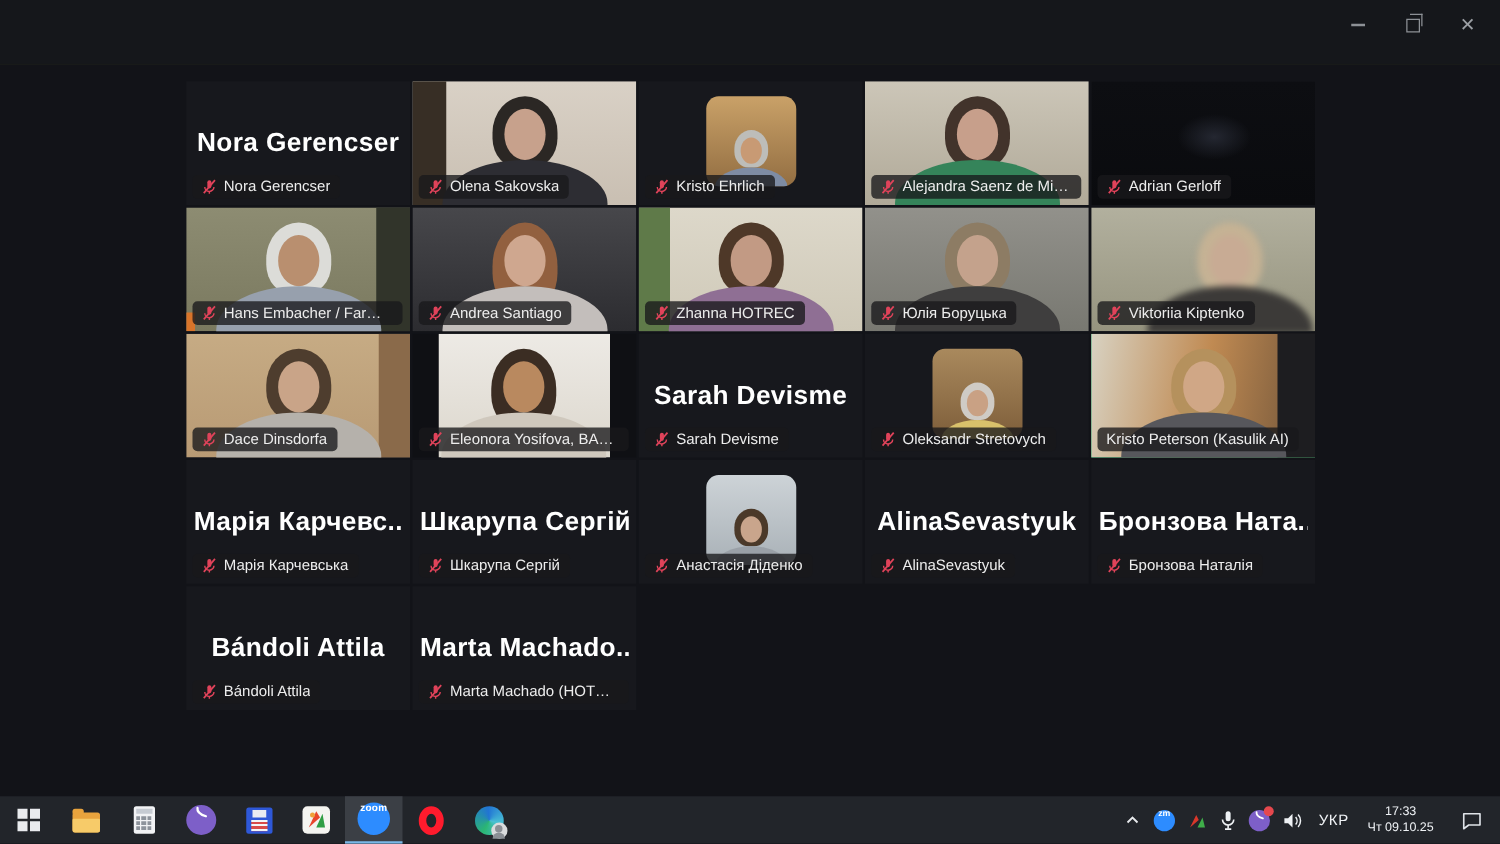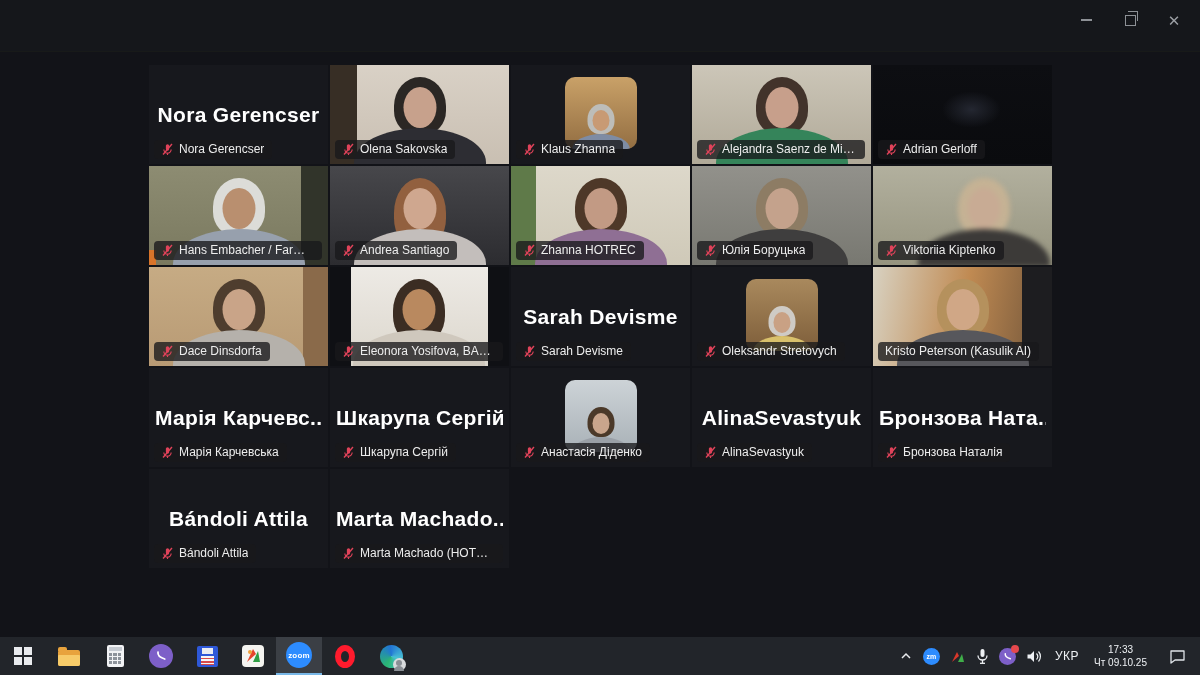--- a/index.html
+++ b/index.html
@@ -59,21 +59,21 @@
   
   .startgrid{display:grid;grid-template-columns:8px 8px;grid-auto-rows:8px;gap:1.5px}
   .startgrid i{background:#e9ebee}
   .folder{position:relative;width:22px;height:16px;background:#e8a33d;border-radius:2px;margin-top:3px}
   .folder:before{content:"";position:absolute;top:-3px;left:0;width:9px;height:4px;background:#e8a33d;border-radius:2px 2px 0 0}
   .folder:after{content:"";position:absolute;left:0;bottom:0;width:22px;height:11px;background:#f7cb69;border-radius:1px 1px 2px 2px}
   .calc{width:17px;height:22px;background:#f2f3f5;border-radius:2px;padding:2px 2px 0;box-sizing:border-box}
   .calc .scr{height:4px;background:#c6cbd2;margin-bottom:2px}
   .calc .keys{display:grid;grid-template-columns:repeat(3,1fr);gap:1.5px}
   .calc .keys i{height:2.5px;background:#8d939b}
-  .circle-app{border-radius:50%;display:flex;align-items:center;justify-content:center}
+  .circle-app{border-radius:50%;display:flex;justify-content:center}
   .viber-c{width:24px;height:24px;background:#7d5fc8}
   .floppy{position:relative;width:21px;height:21px;background:#2e58d8;border-radius:2px}
   .floppy:before{content:"";position:absolute;top:2px;left:5px;width:11px;height:6px;background:#e9ecf2}
   .floppy:after{content:"";position:absolute;bottom:2px;left:4px;width:13px;height:9px;
      background:repeating-linear-gradient(#f4f5f7 0 1.7px,#d84a4a 1.7px 3.4px)}
   .medoc{position:relative;width:22px;height:22px;background:#f4f4f0;border-radius:4px;overflow:hidden}
   .zoom-c{width:26px;height:26px;background:#2d8cff;color:#fff;font-size:8px;font-weight:bold;letter-spacing:.2px}
   .opera{width:20px;height:23px;border:6px solid #ff1b2d;border-radius:50%;box-sizing:border-box}
   .edge-c{position:relative;width:23px;height:23px;border-radius:50%;
      background:conic-gradient(from 210deg,#2bb673,#2174d4 40%,#49c1d4 70%,#2bb673)}
@@ -158,21 +158,21 @@
 
     <div class="plabel">
       <span class="mute">
         <svg width="13" height="13" viewBox="0 0 16 16">
           <rect x="6" y="1.5" width="4" height="8" rx="2" fill="#e0435a"></rect>
           <path d="M3.5 8 a4.5 4.5 0 0 0 9 0" fill="none" stroke="#e0435a" stroke-width="1.4"></path>
           <line x1="8" y1="12.5" x2="8" y2="14.8" stroke="#e0435a" stroke-width="1.4"></line>
           <line x1="2.5" y1="14.2" x2="13.5" y2="1.3" stroke="#e0435a" stroke-width="1.7"></line>
         </svg>
       </span>
-      <span class="txt">Klaus Zhanna</span>
+      <span class="txt">Kristo Ehrlich</span>
     </div>
   </div>
 
   <div class="tile">
     <div class="vbg" style="background: linear-gradient(rgb(204, 198, 184), rgb(176, 169, 152));">
 
       <div class="person" style="left: 50%;">
         <div class="hair" style="background: rgb(66, 51, 43);"></div>
         <div class="face" style="background: rgb(199, 159, 139);"></div>
         <div class="torso" style="background: rgb(53, 132, 90);"></div>

